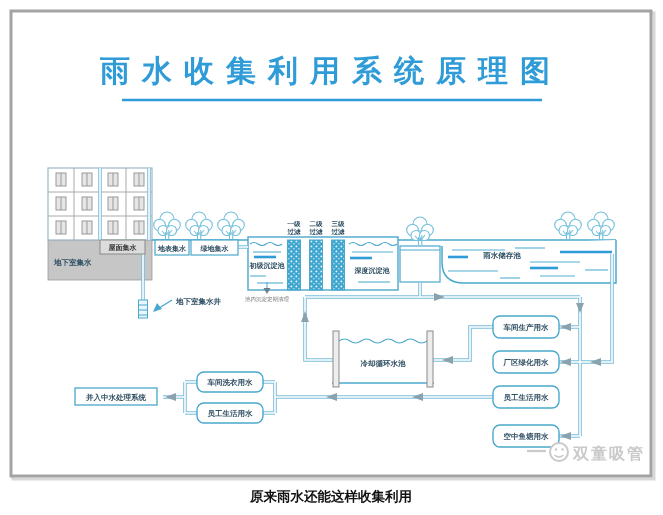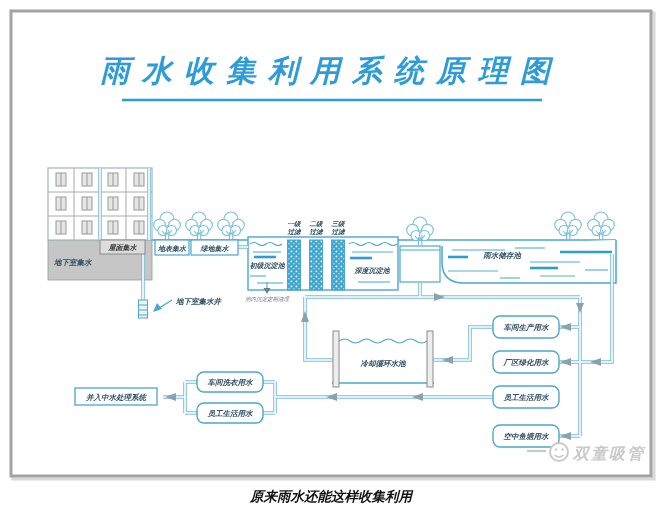--- a/index.html
+++ b/index.html
@@ -1,17 +1,17 @@
 <!DOCTYPE html>
 <html><head>
 <meta charset="utf-8">
 <style>
   html,body{margin:0;padding:0;background:#fff;}
   #stage{position:relative;width:663px;height:515px;background:#fff;overflow:hidden;
-         font-family:"Liberation Sans","DejaVu Sans",sans-serif;font-style:italic;}
+         font-family:"Liberation Sans","DejaVu Sans",sans-serif;}
   svg text{font-family:"Liberation Sans","DejaVu Sans",sans-serif;}
   .lbl{fill:#2f4f63;font-weight:600;}
   .pipe-wall{stroke:#7cbeda;stroke-width:3.6;fill:none;}
   .pipe-core{stroke:#ffffff;stroke-width:1.6;fill:none;}
   .bluestroke{stroke:#4aa8cc;fill:none;}
   .arrow{fill:#8aa2ae;stroke:none;}
   .dash-thin{stroke:#55afd2;stroke-width:1.1;}
   .dash-thick{stroke:#2f9cd8;stroke-width:2.6;}
 </style>
 </head>

